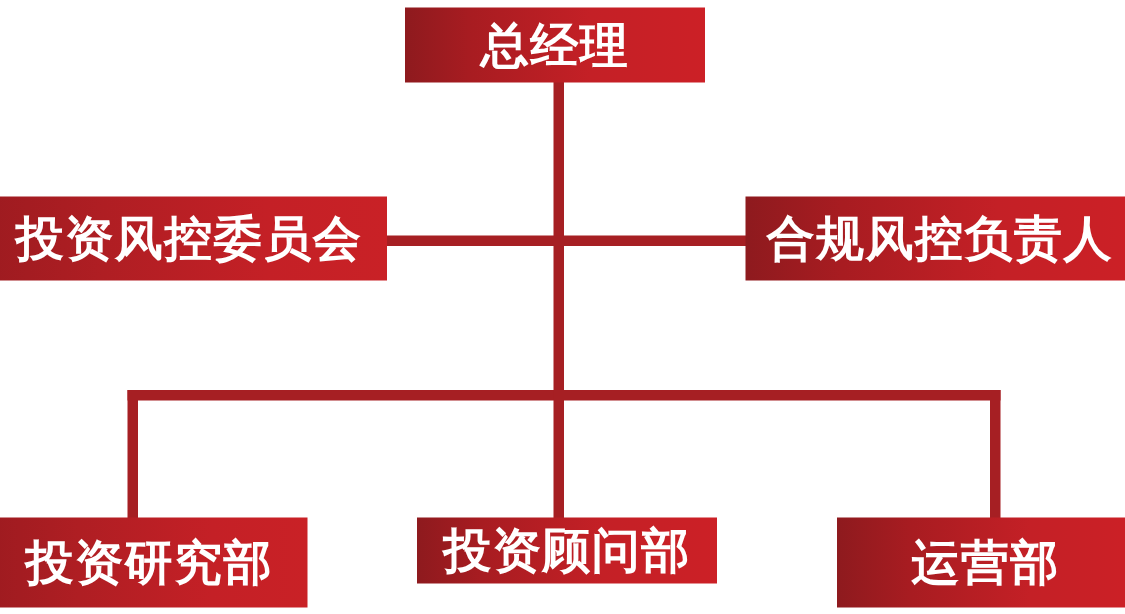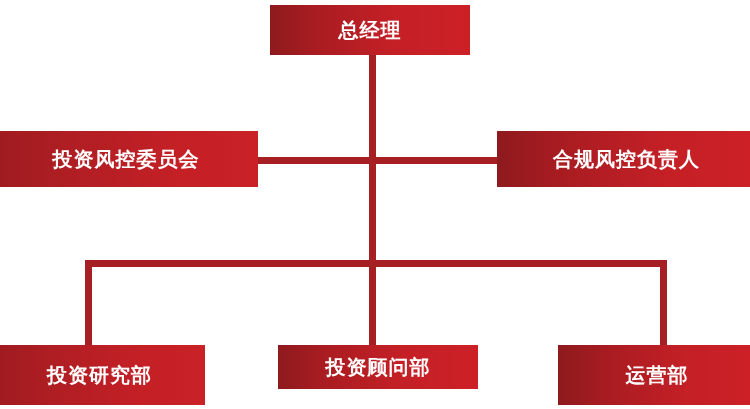--- a/index.html
+++ b/index.html
@@ -39,21 +39,21 @@
   #line-drop-center   { left: 369px; top: 260px; height: 88px; }
   #line-drop-right    { left: 660px; top: 260px; height: 88px; }
 
   
   .node {
     position: absolute;
     display: flex;
     align-items: center;
     justify-content: center;
     color: #ffffff;
-    font-size: 20px;
+    font-size: 32px;
     font-weight: bold;
     letter-spacing: 1px;
     line-height: 1;
     white-space: nowrap;
     background: linear-gradient(to right, #8E1A1E 0%, #A81C21 22%, #C42026 62%, #CC2026 100%);
     font-family: Liberation Serif, serif;
   }
 
   #node-gm             { left: 270px; top: 5px;   width: 200px; height: 50px; }
   #node-committee      { left: -6px;  top: 131px; width: 264px; height: 56px;

